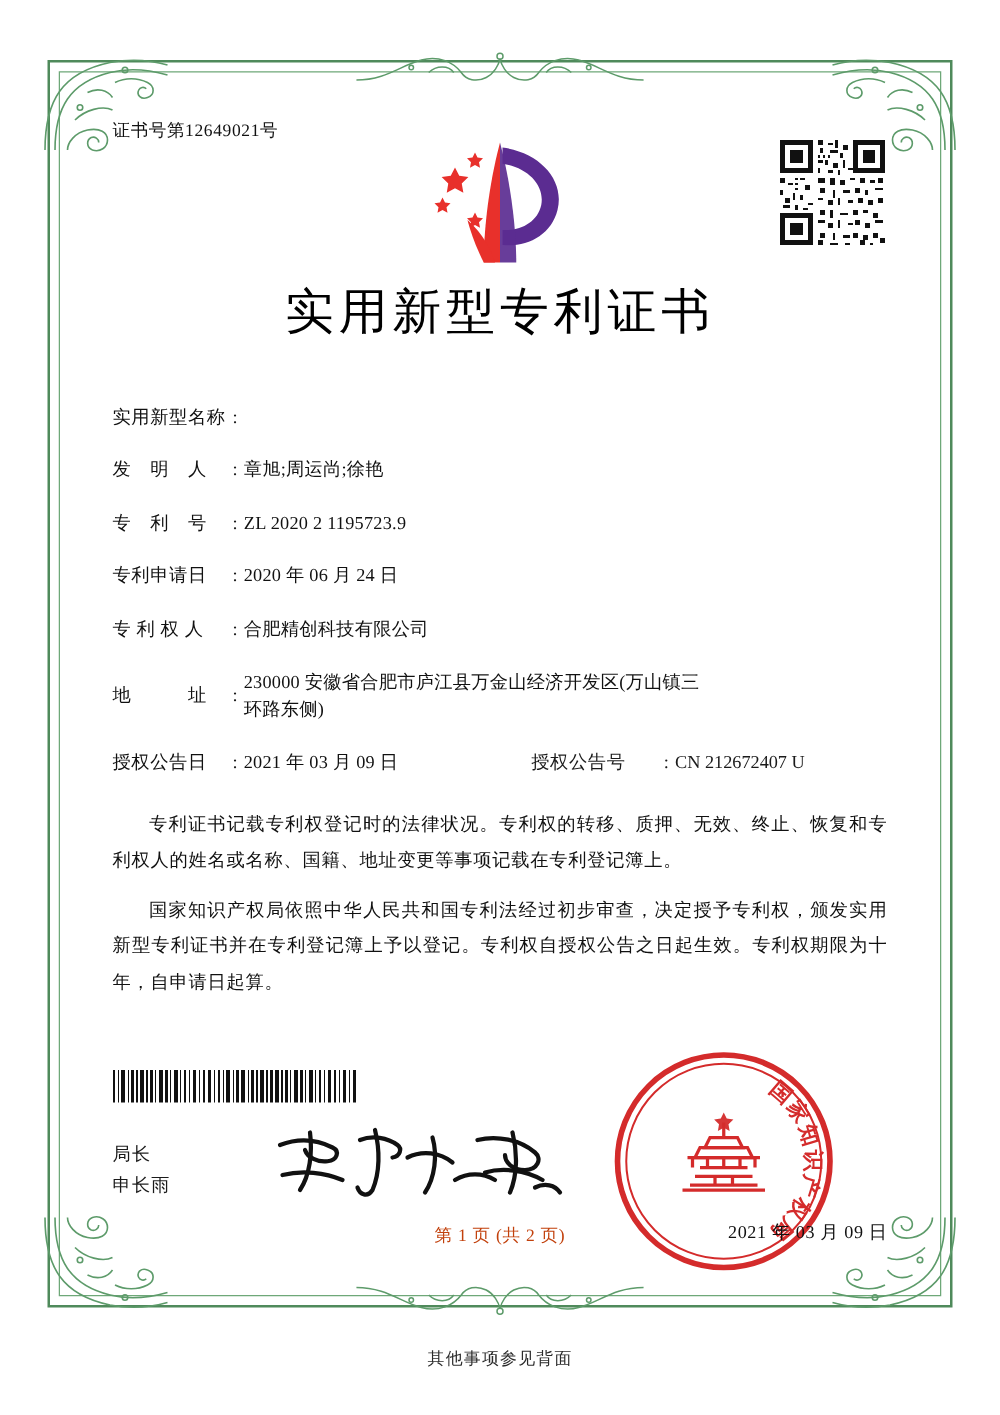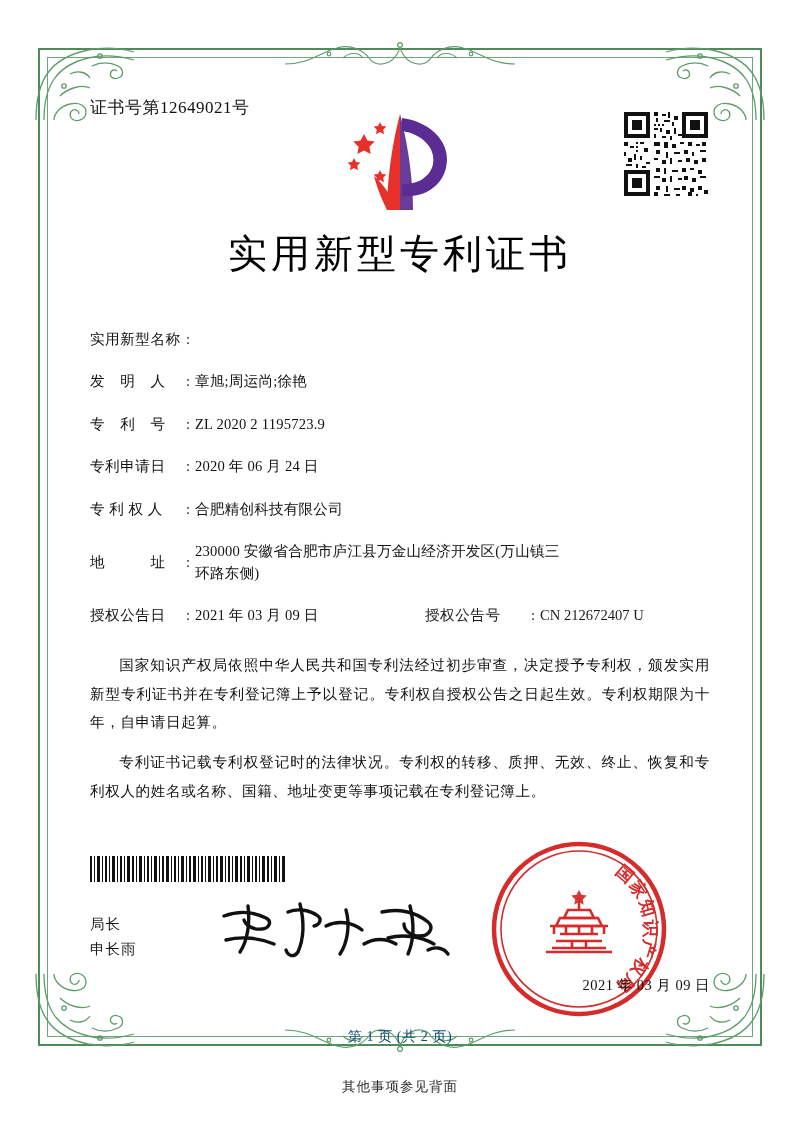--- a/index.html
+++ b/index.html
@@ -56,21 +56,21 @@
   }
 
   
   .content {
     position: absolute;
     left: 90px; top: 96px; right: 90px;
   }
 
   .cert-no {
     font-family: "Liberation Serif", serif;
-    font-size: 17px;
+    font-size: 14px;
     letter-spacing: 0.5px;
     color: #111;
   }
 
   
   .logo {
     position: absolute;
     left: 50%;
     transform: translateX(-50%);
     top: 14px;
@@ -179,25 +179,25 @@
     right: 90px;
     top: 976px;
     font-size: 14.5px;
     letter-spacing: 0.5px;
     color: #111;
   }
 
   .page-no {
     position: absolute;
     left: 0; right: 0;
-    top: 1028px;
+    top: 980px;
     text-align: center;
     font-size: 14px;
     letter-spacing: 0.6px;
-    color: #0c4a6e;
+    color: #c2410c;
   }
   .footer-note {
     position: absolute;
     left: 0; right: 0;
     top: 1078px;
     text-align: center;
     font-size: 13.5px;
     letter-spacing: 1px;
     color: #2b2b2b;
   }
@@ -446,22 +446,22 @@
       <span class="field-colon">:</span>
       <span class="field-value">2021 年 03 月 09 日</span>
       <span class="field-label-2">授权公告号</span>
       <span class="field-colon">:</span>
       <span class="field-value-2">CN 212672407 U</span>
     </div>
 
   </div>
 
   <div class="paragraphs">
+    <p>专利证书记载专利权登记时的法律状况。专利权的转移、质押、无效、终止、恢复和专利权人的姓名或名称、国籍、地址变更等事项记载在专利登记簿上。</p>
     <p>国家知识产权局依照中华人民共和国专利法经过初步审查，决定授予专利权，颁发实用新型专利证书并在专利登记簿上予以登记。专利权自授权公告之日起生效。专利权期限为十年，自申请日起算。</p>
-    <p>专利证书记载专利权登记时的法律状况。专利权的转移、质押、无效、终止、恢复和专利权人的姓名或名称、国籍、地址变更等事项记载在专利登记簿上。</p>
   </div>
 
 </div>
 
 <div class="barcode">
   <svg width="196" height="26" viewBox="0 0 196 26" shape-rendering="crispEdges">
     <g fill="#111">
       <rect x="0" y="0" width="2" height="26"></rect>
         <rect x="4" y="0" width="1" height="26"></rect>
         <rect x="7" y="0" width="3" height="26"></rect>

